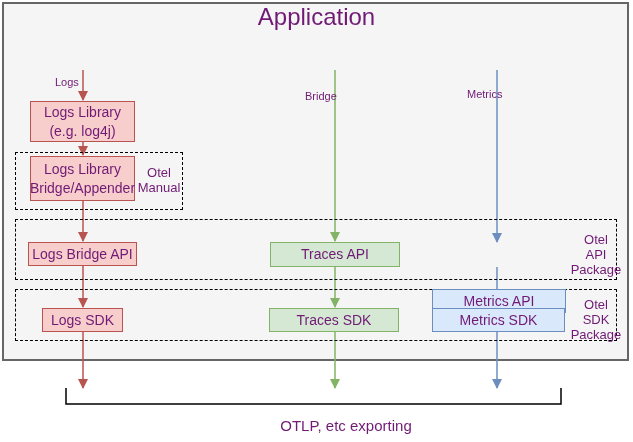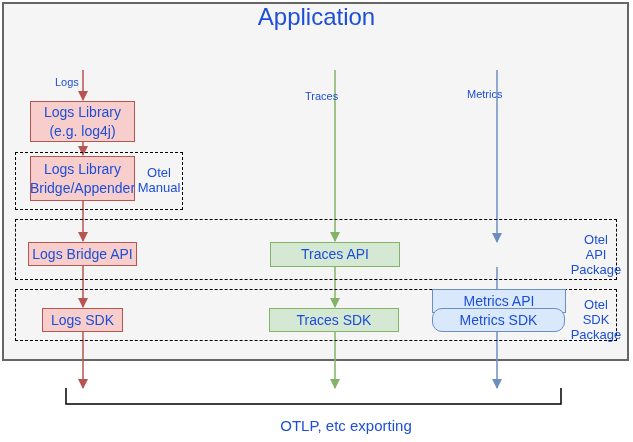--- a/index.html
+++ b/index.html
@@ -1,19 +1,19 @@
 <!DOCTYPE html>
 <html><head>
 <meta charset="utf-8">
 <style>
   html,body { margin:0; padding:0; background:#ffffff; }
   #stage {
     position:relative; width:633px; height:442px;
     font-family:"Liberation Sans","DejaVu Sans",sans-serif;
-    color:#1d4ed8; overflow:hidden; background:#ffffff;
+    color:#701a75; overflow:hidden; background:#ffffff;
   }
   .abs { position:absolute; box-sizing:border-box; }
 
   #app-box {
     left:2px; top:2px; width:627px; height:359px;
     background:#f5f5f5; border:2px solid #666666; z-index:0;
   }
   #app-title {
     left:0; top:4px; width:633px; text-align:center;
     font-size:24px; line-height:26px; z-index:3;
@@ -40,21 +40,21 @@
   .node.green { background:#d5e8d4; border:1.5px solid #82b366; }
   .node.blue  { background:#dae8fc; border:1.5px solid #6c8ebf; }
 
   #logs-library          { left:30px;  top:101px; width:105px; height:41px; }
   #logs-bridge-appender  { left:30px;  top:156px; width:105px; height:45px; }
   #logs-bridge-api       { left:28px;  top:242px; width:109px; height:24px; }
   #traces-api            { left:270px; top:242px; width:130px; height:25px; }
   #metrics-api           { left:432px; top:243px; width:134px; height:24px;margin-top:46px; }
   #logs-sdk              { left:42px;  top:308px; width:81px;  height:24px; }
   #traces-sdk            { left:269px; top:308px; width:130px; height:24px; }
-  #metrics-sdk           { left:432px; top:308px; width:133px; height:24px;border-radius:10px; }
+  #metrics-sdk           { left:432px; top:308px; width:133px; height:24px; }
 
   .group {
     border:1px dashed #000000; background:transparent; z-index:1;
   }
   #otel-instr-group { left:15px; top:152px; width:168px; height:58px; }
   #otel-api-group   { left:15px; top:219px; width:602px; height:61px; }
   #otel-sdk-group   { left:15px; top:289px; width:602px; height:52px; }
 
   .group-label { font-size:13px; line-height:15px; text-align:center; z-index:2; }
   #otel-instr-label { left:134px; top:165px; width:50px; }
@@ -102,21 +102,21 @@
     <g stroke="#6c8ebf" stroke-width="1.5">
       <line x1="497" y1="70" x2="497" y2="242" marker-end="url(#ah-blue)"></line>
       <line x1="497" y1="267" x2="497" y2="307" marker-end="url(#ah-blue)"></line>
       <line x1="497" y1="332" x2="497" y2="388" marker-end="url(#ah-blue)"></line>
     </g>
 
     <path d="M66,388 L66,404 L561,404 L561,388" fill="none" stroke="#000000" stroke-width="1.5"></path>
   </svg>
 
   <div id="label-logs" class="abs signal-label">Logs</div>
-  <div id="label-traces" class="abs signal-label">Traces</div>
+  <div id="label-traces" class="abs signal-label">Bridge</div>
   <div id="label-metrics" class="abs signal-label">Metrics</div>
 
   <div id="otel-instr-group" class="abs group"></div>
   <div id="otel-api-group" class="abs group"></div>
   <div id="otel-sdk-group" class="abs group"></div>
 
   <div id="otel-instr-label" class="abs group-label">
     <div>Otel</div>
     <div>Manual</div>
   </div>

